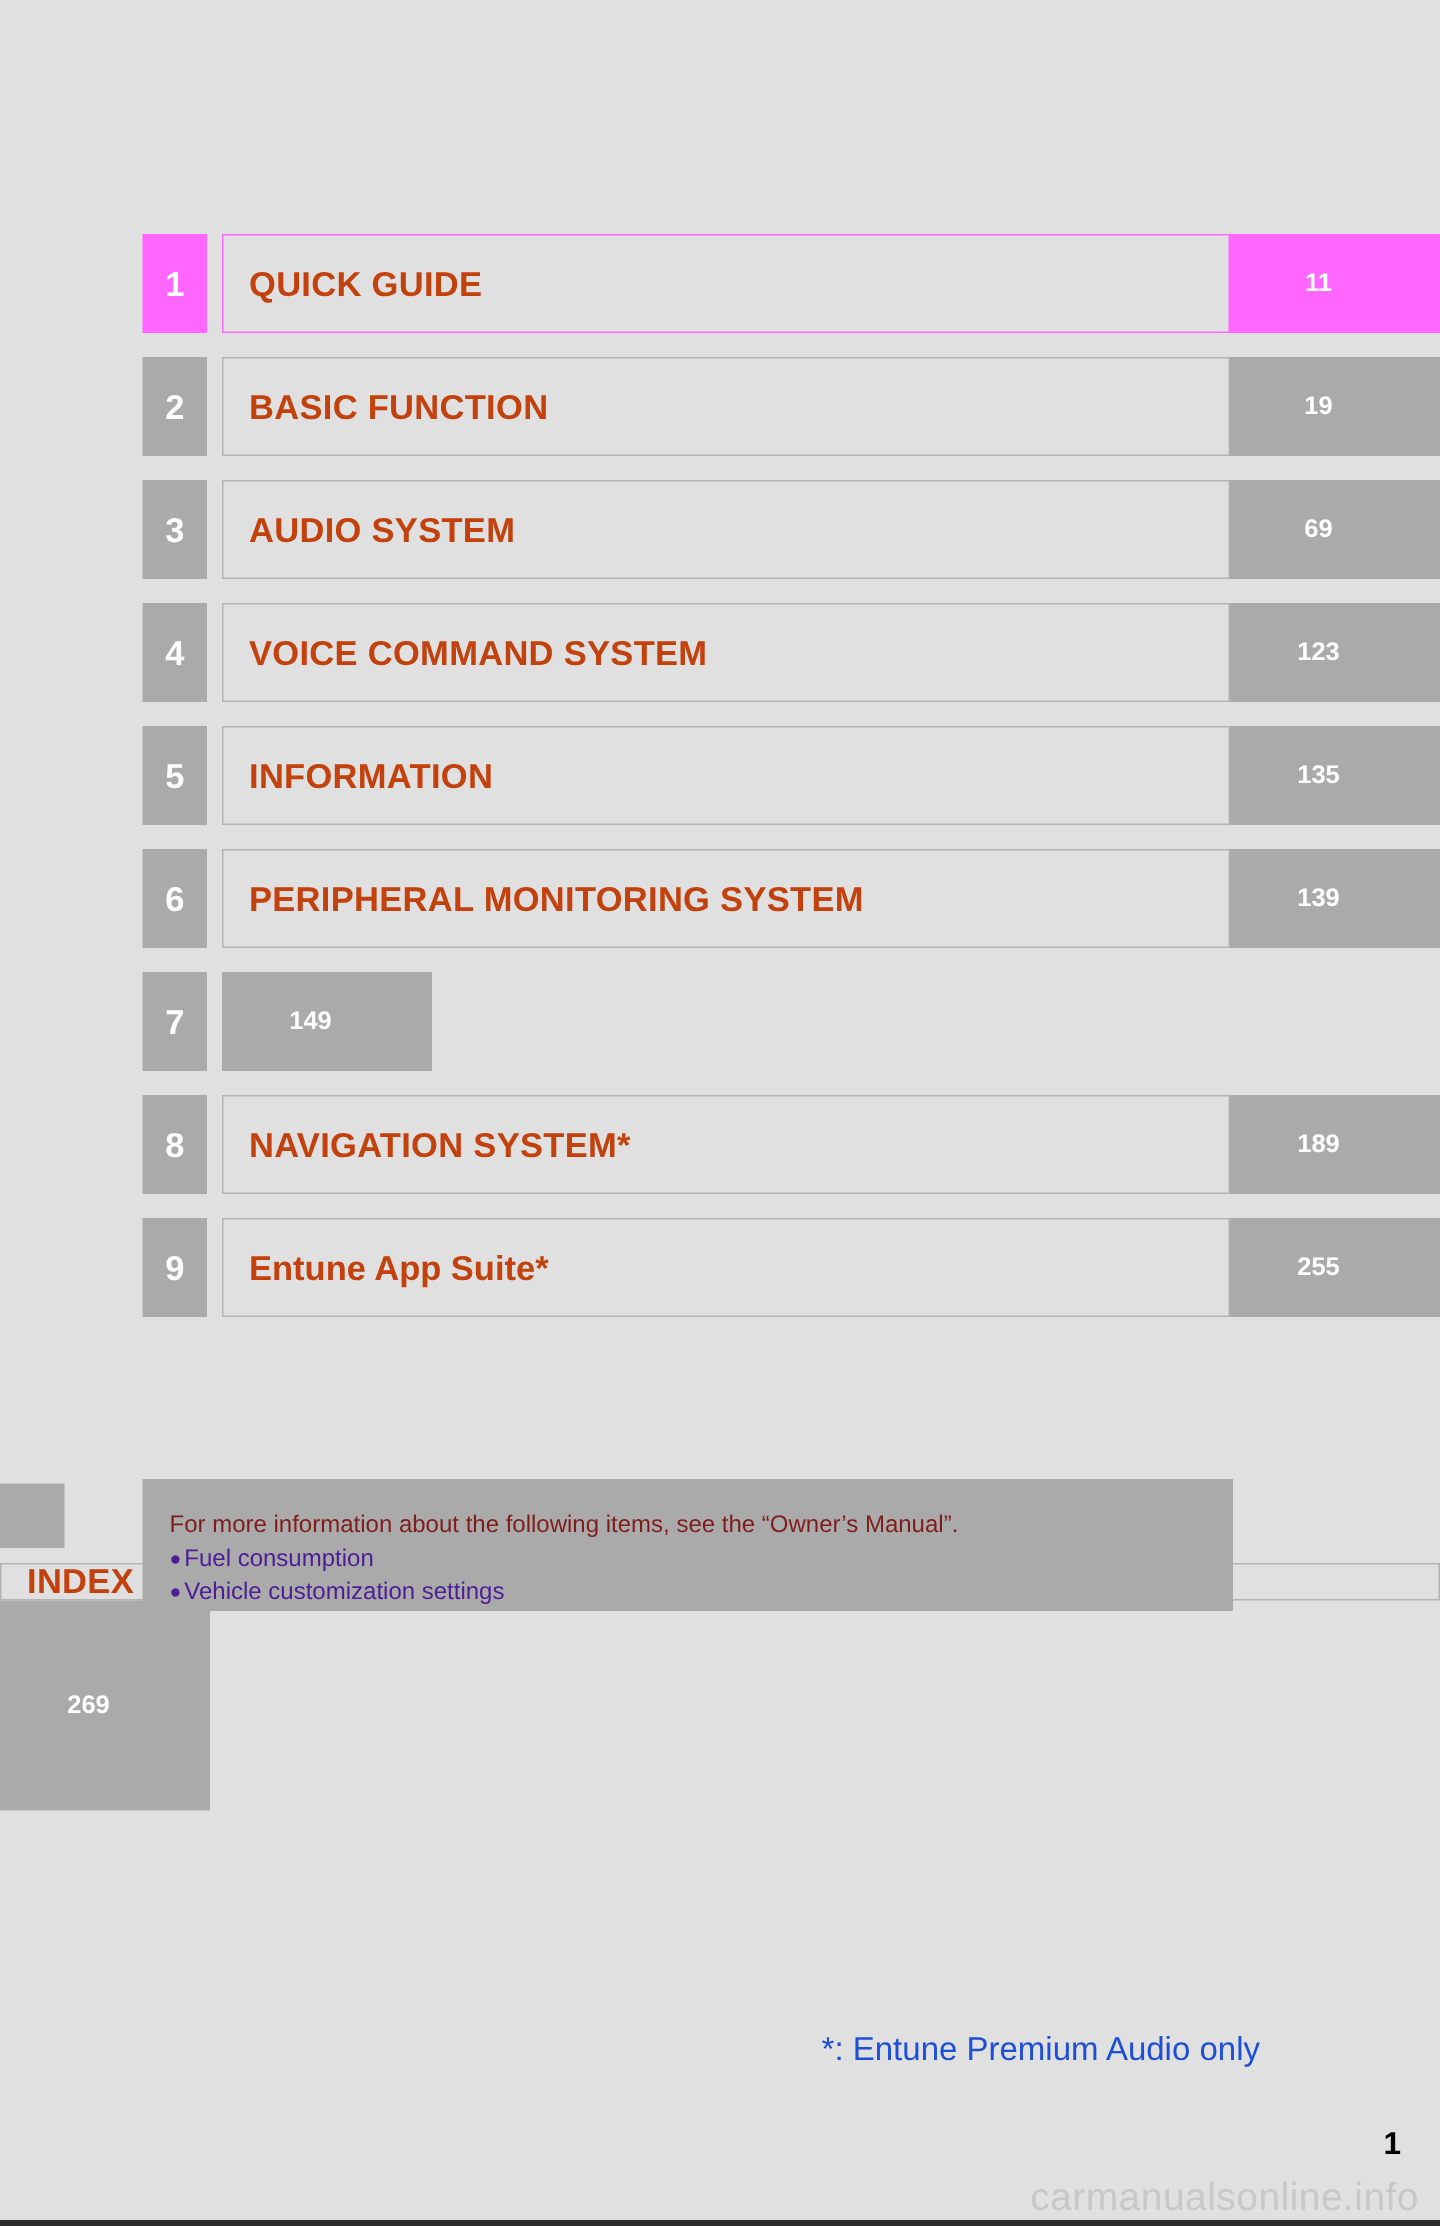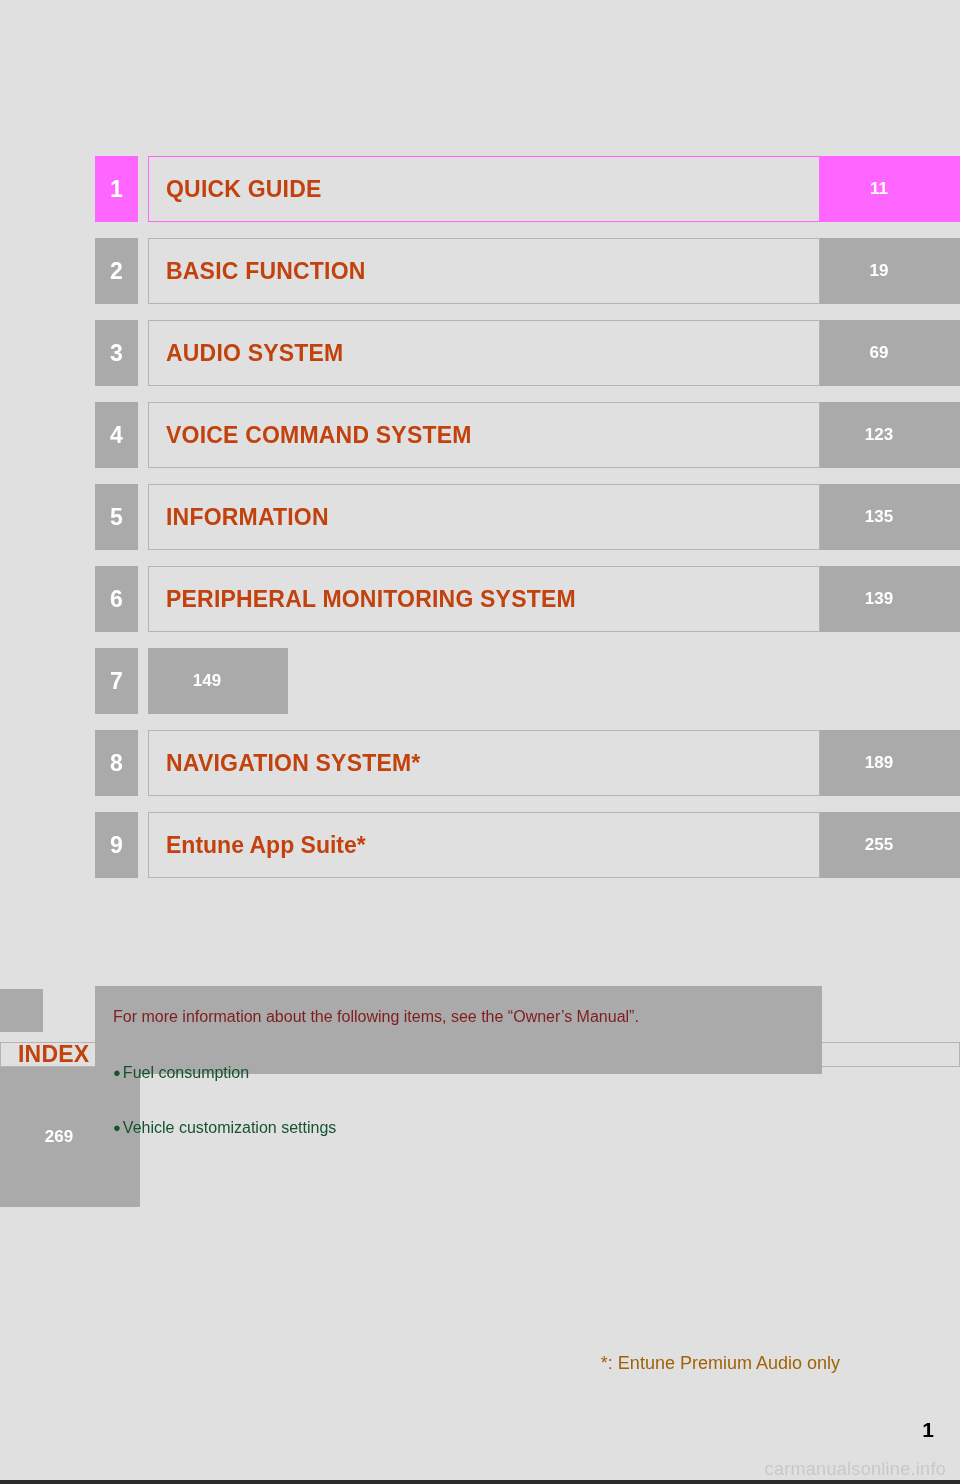--- a/index.html
+++ b/index.html
@@ -116,53 +116,52 @@
     padding: 20px 0 0 18px;
   }
   .infobox .line {
     font-size: 16px;
     color: #7f1d1d;
     line-height: 1.42;
     white-space: nowrap;
   }
   .infobox .bullet-line {
     font-size: 16px;
-    color: #14532d;
+    color: #4c1d95;
     line-height: 1.42;
     white-space: nowrap;
-    margin-top: 33px;
   }
   .infobox .bullet-line .dot {
     font-size: 13px;
     vertical-align: 1px;
     margin-right: 2px;
   }
 
   
   .footnote {
     position: absolute;
     right: 120px;
     top: 1353px;
-    font-size: 18px;
-    color: #a16207;
+    font-size: 22px;
+    color: #1d4ed8;
     white-space: nowrap;
   }
   .folio {
     position: absolute;
     right: 26px;
     top: 1418px;
     font-size: 21px;
     font-weight: bold;
     color: #000000;
   }
   .watermark {
     position: absolute;
     right: 14px;
     bottom: 4px;
-    font-size: 18px;
+    font-size: 26px;
     color: #c8c8c8;
     letter-spacing: 0.3px;
   }
   .bottom-rule {
     position: absolute;
     left: 0;
     right: 0;
     bottom: 0;
     height: 4px;
     background: #2b2b2b;

